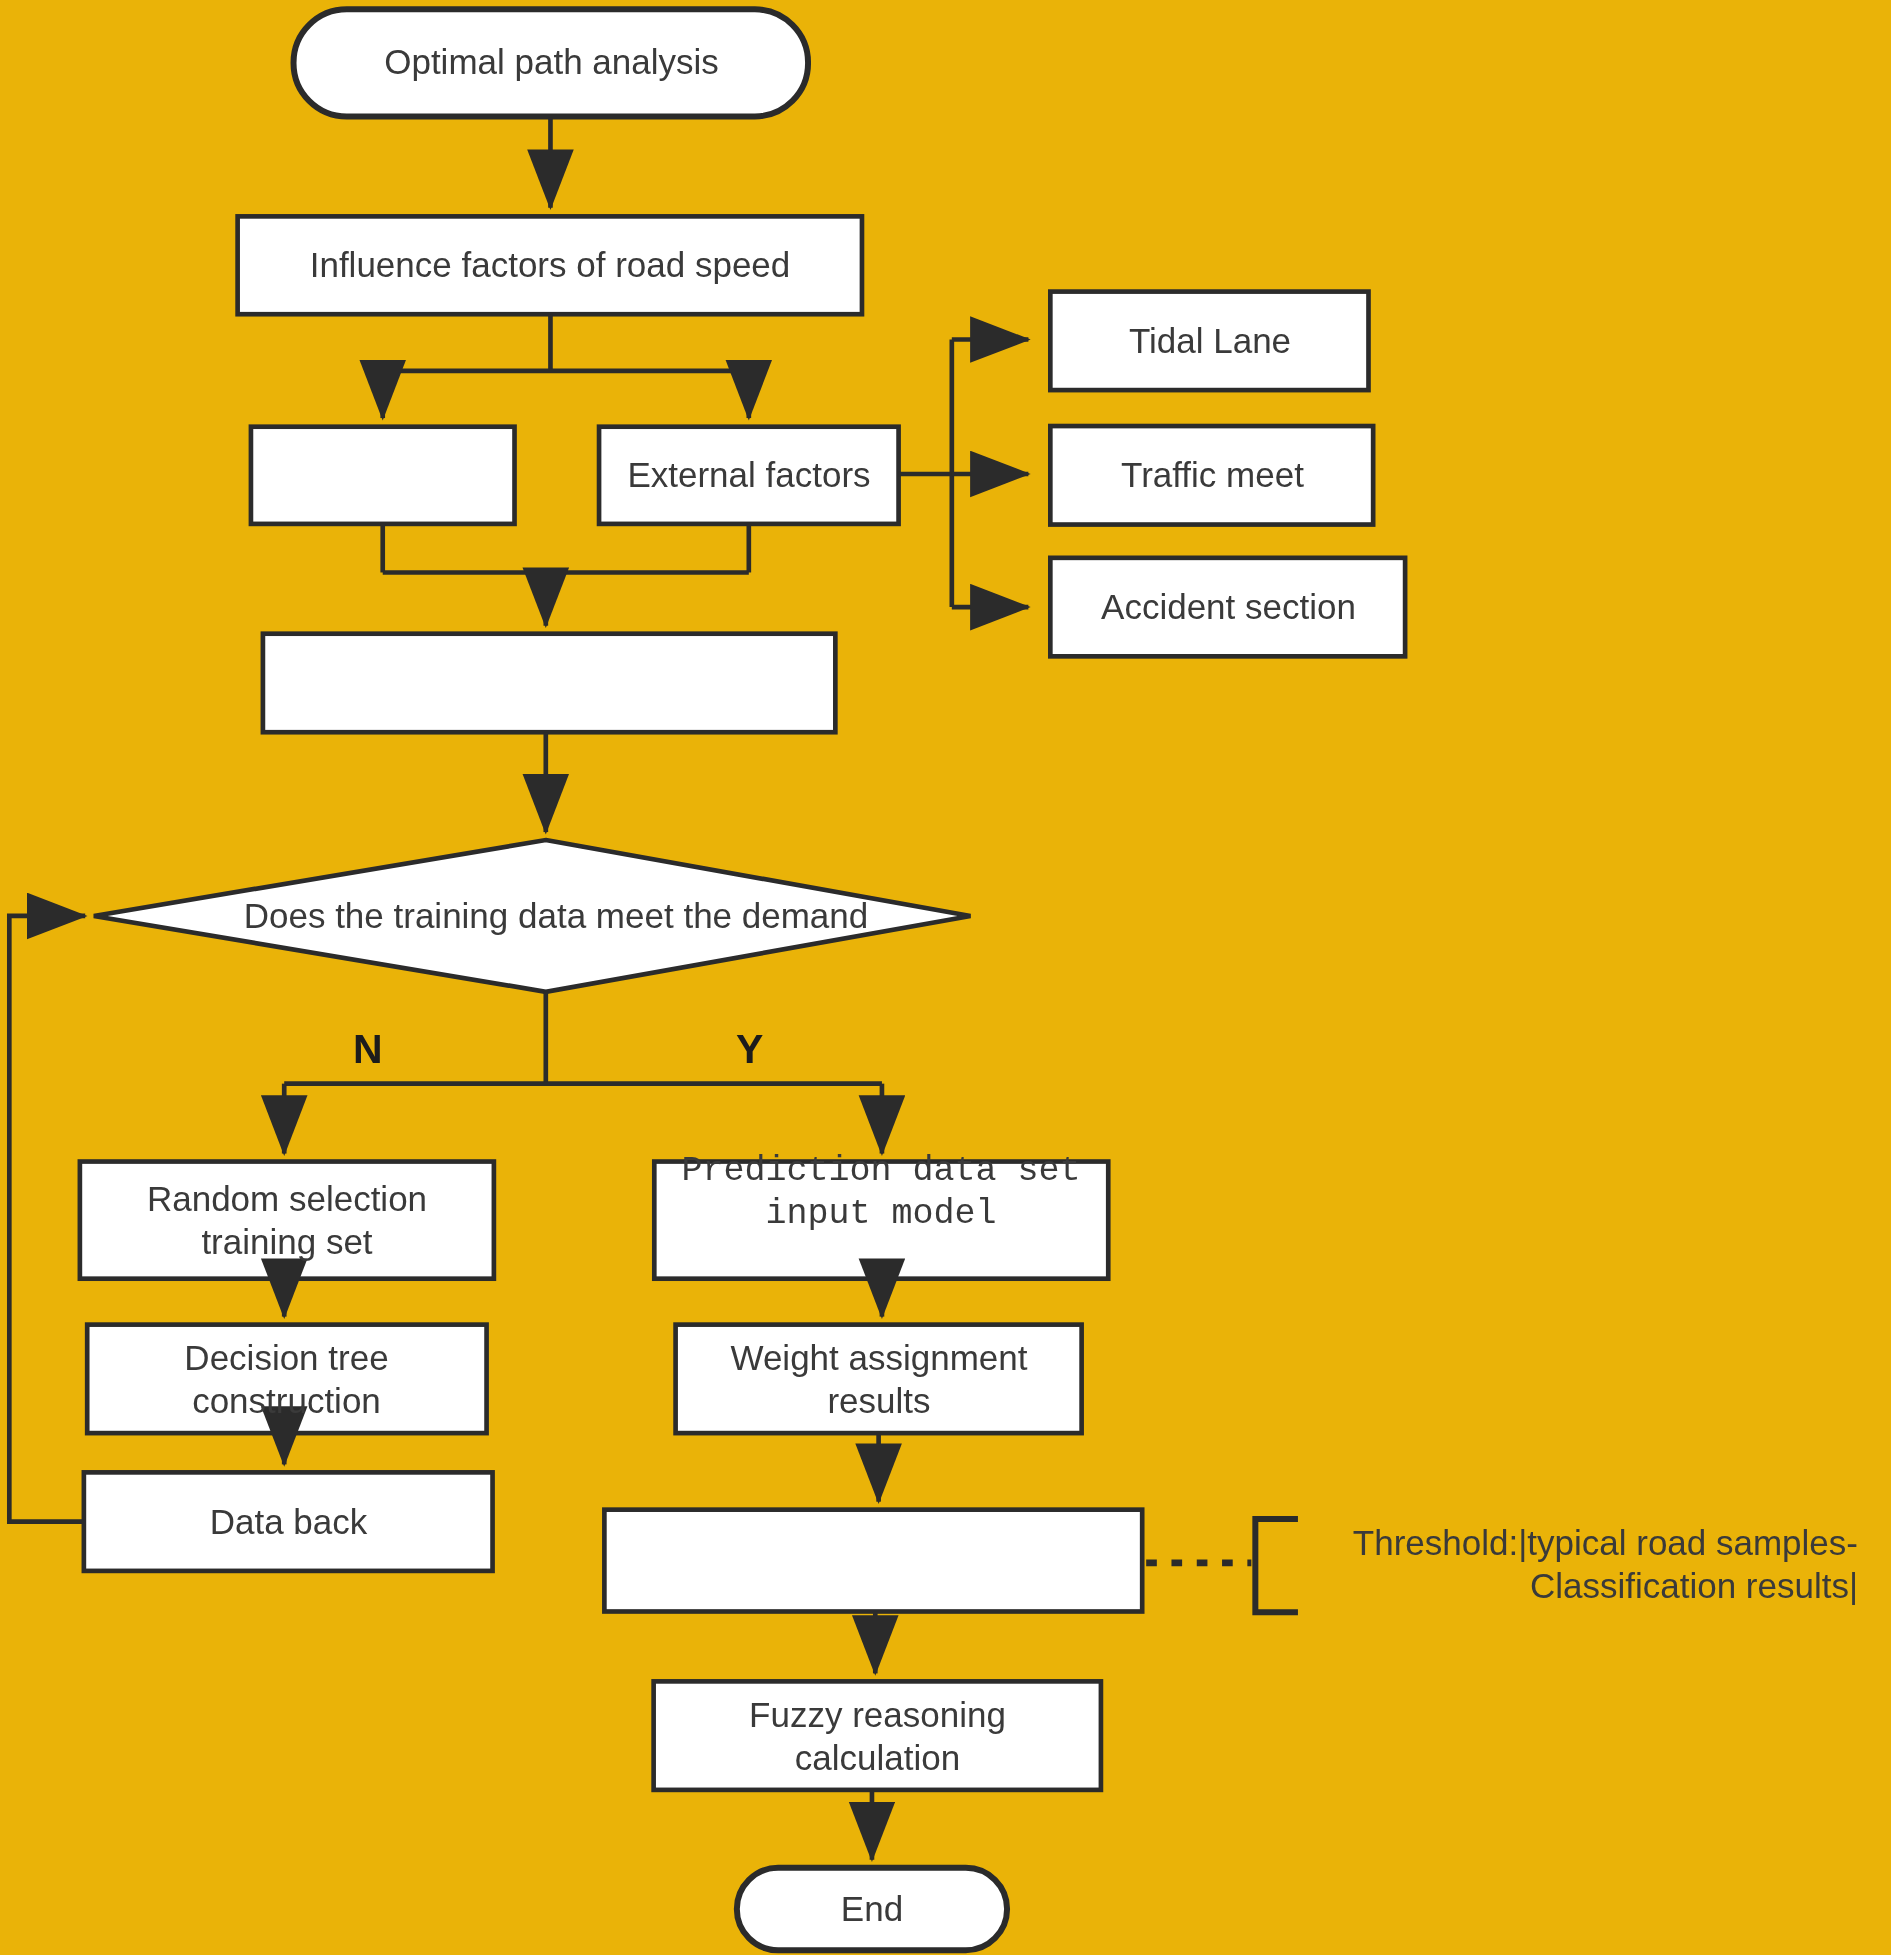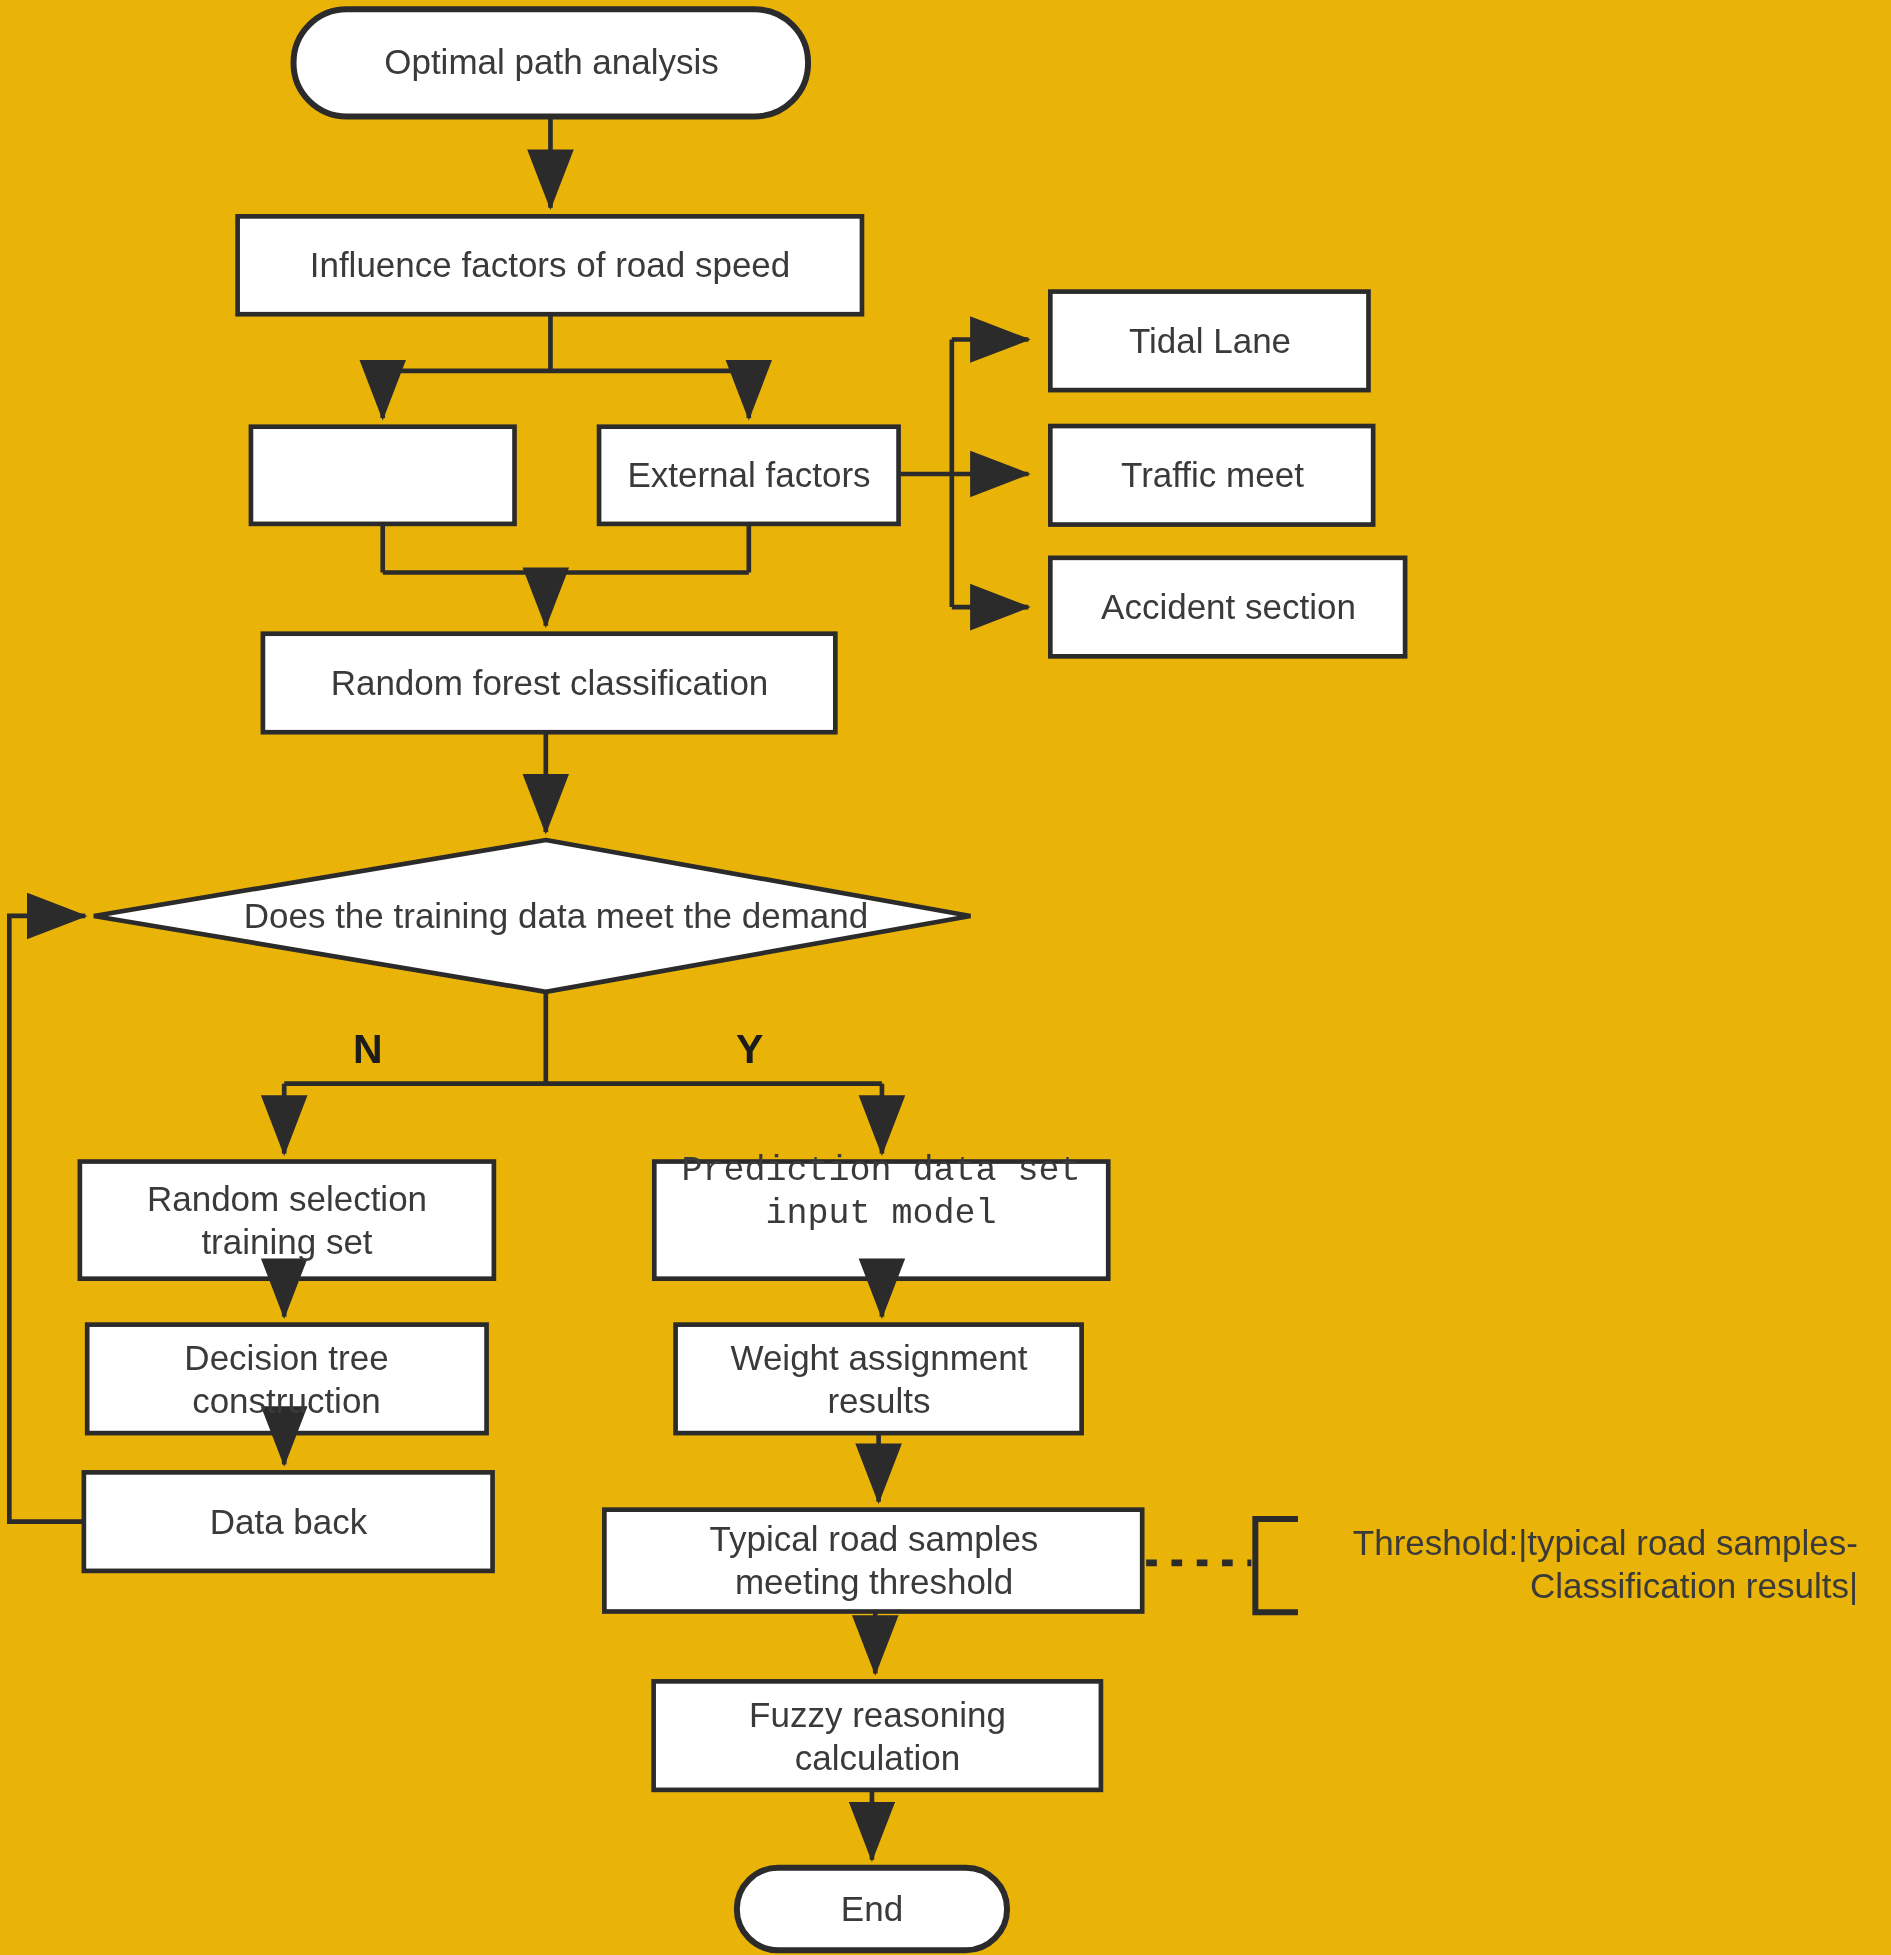--- a/index.html
+++ b/index.html
@@ -150,40 +150,37 @@
 
 
   <div class="node-label" style="left:599px; top:427px; width:300px; height:97px;">External factors</div>
 
   <div class="node-label" style="left:1051px; top:292px; width:318px; height:99px;">Tidal Lane</div>
 
   <div class="node-label" style="left:1051px; top:426px; width:323px; height:99px;">Traffic meet</div>
 
   <div class="node-label" style="left:1051px; top:558px; width:355px; height:99px;">Accident section</div>
 
-  <div class="node-label" style="left:263px; top:634px; width:573px; height:99px;">Random forest classification</div>
 
   <div class="node-label" style="left:170px; top:891px; width:772px; height:51px; white-space:nowrap;">Does the training data meet the demand</div>
 
   <div class="node-label" style="left:80px; top:1162px; width:414px; height:117px;">Random selection
 training set</div>
 
   <div class="node-label" style="left:87px; top:1325px; width:399px; height:109px;">Decision tree
 construction</div>
 
   <div class="node-label" style="left:84px; top:1473px; width:409px; height:99px;">Data back</div>
 
   <div class="node-label" style="left:654px; top:1134px; width:454px; height:117px;font-family:Liberation Mono, monospace;">Prediction data set
 input model</div>
 
   <div class="node-label" style="left:676px; top:1325px; width:406px; height:109px;">Weight assignment
 results</div>
 
-  <div class="node-label" style="left:605px; top:1510px; width:538px; height:102px;">Typical road samples
-meeting threshold</div>
 
   <div class="node-label" style="left:654px; top:1682px; width:447px; height:109px;">Fuzzy reasoning
 calculation</div>
 
   <div class="node-label" style="left:737px; top:1868px; width:270px; height:83px;">End</div>
 
   <div class="edge-label" style="left:353px; top:1029px;">N</div>
 
   <div class="edge-label" style="left:736px; top:1029px;">Y</div>
 

